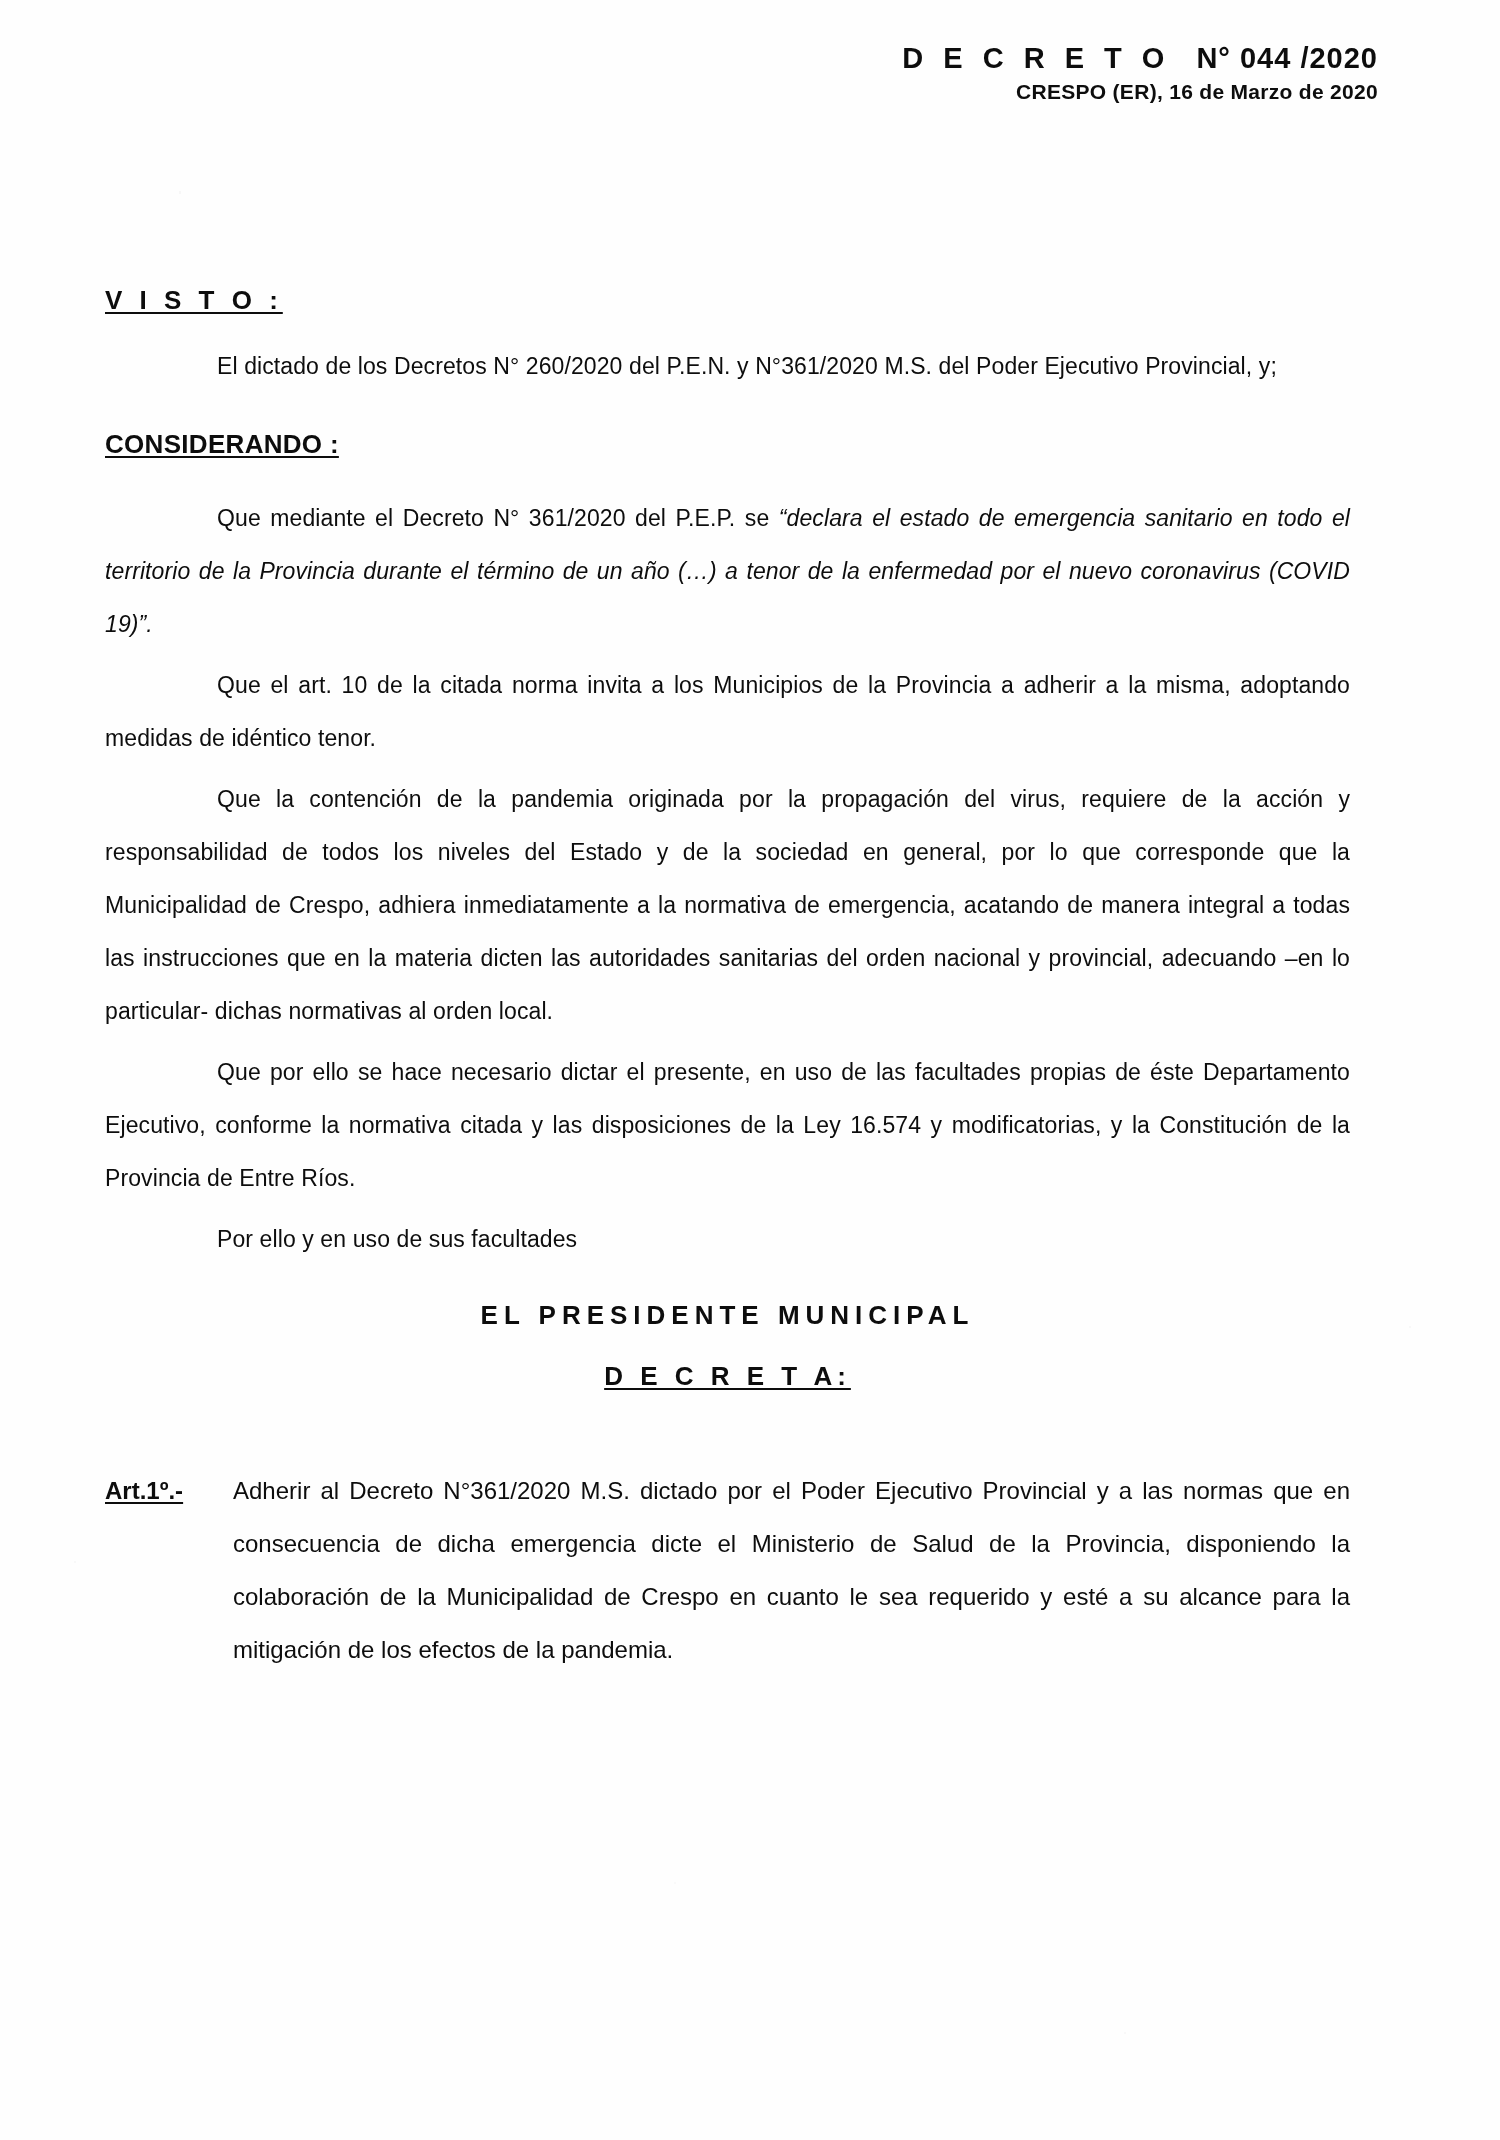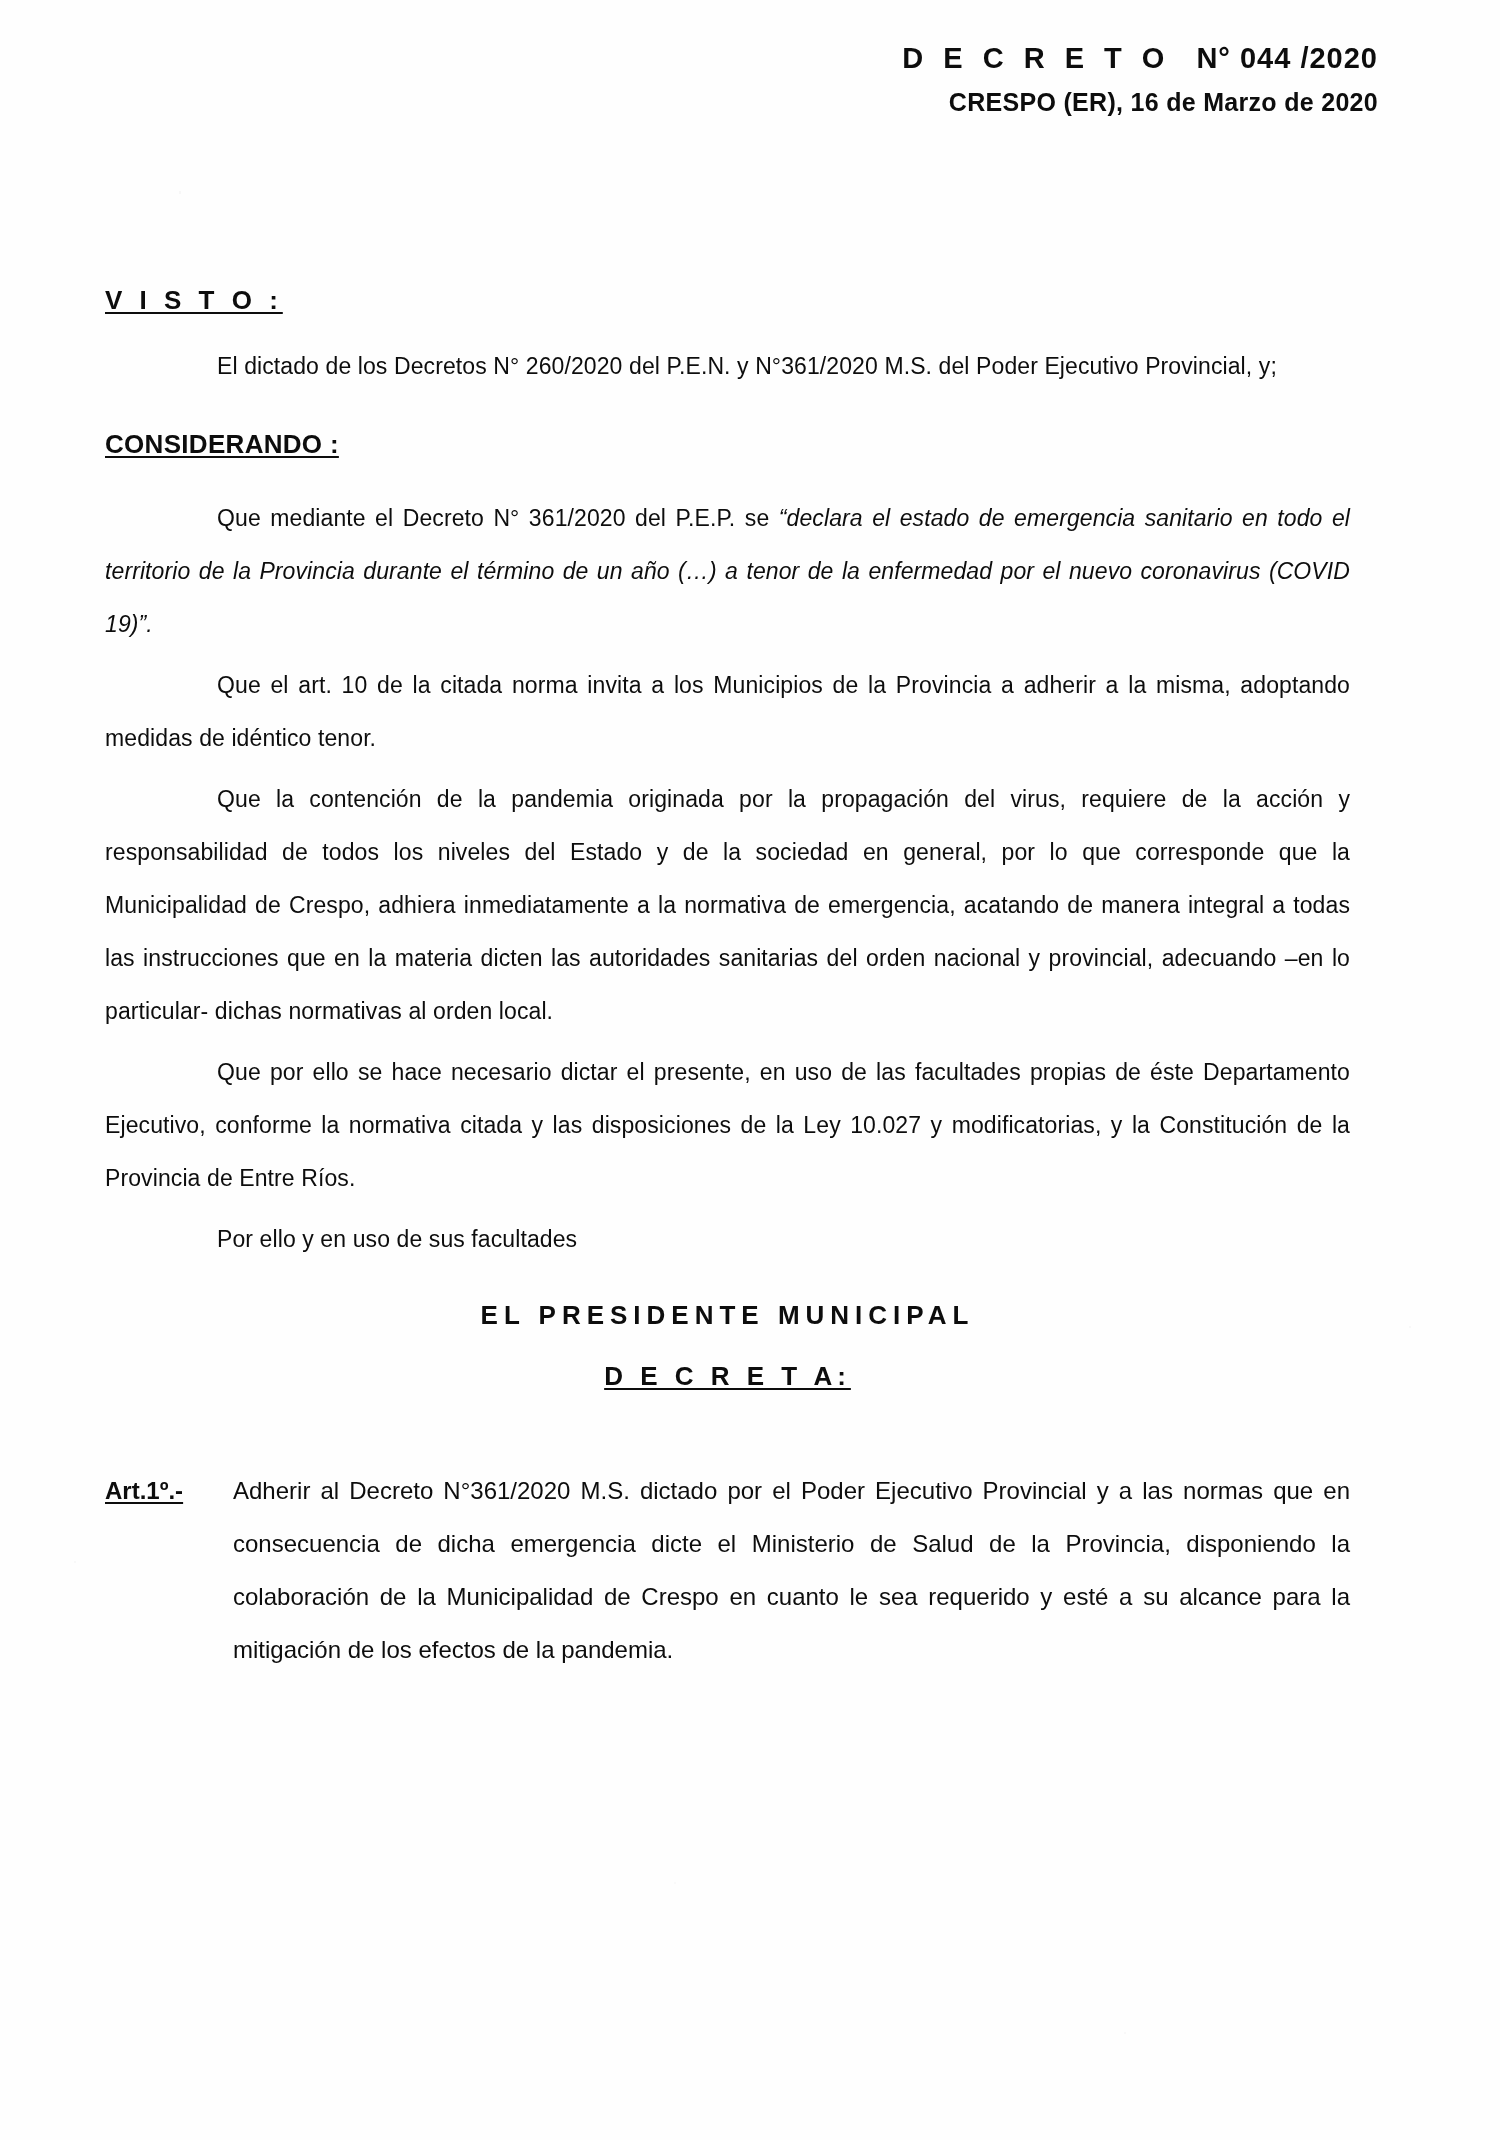--- a/index.html
+++ b/index.html
@@ -54,23 +54,23 @@
     line-height: 1.25;
   }
   .decreto-word {
     letter-spacing: 6px;
   }
   .decreto-num {
     letter-spacing: 1px;
     margin-left: 26px;
   }
   .ciudad-line {
-    font-size: 25px;
+    font-size: 21px;
     font-weight: bold;
-    margin-top: 12px;
+    margin-top: 4px;
     white-space: nowrap;
     letter-spacing: 0.3px;
   }
 
   .body-area {
     position: absolute;
     top: 285px;
     left: 105px;
     width: 1245px;
   }
@@ -171,21 +171,21 @@
     <p class="para">El dictado de los Decretos N° 260/2020 del P.E.N. y  N°361/2020 M.S. del Poder Ejecutivo Provincial, y;</p>
 
     <div class="label-considerando">CONSIDERANDO :</div>
 
     <p class="para"><span>Que mediante el Decreto N° 361/2020 del P.E.P. se </span><span class="ital">“declara el estado de emergencia sanitario en todo el territorio de la Provincia durante el término de un año (…) a tenor de la enfermedad por el nuevo coronavirus (COVID 19)”.</span></p>
 
     <p class="para">Que el art. 10 de la citada norma invita a los Municipios de la Provincia a adherir a la misma, adoptando medidas de idéntico tenor.</p>
 
     <p class="para">Que la contención de la pandemia originada por la propagación del virus, requiere de la acción y responsabilidad de todos los niveles del Estado y de la sociedad en general, por lo que corresponde que la Municipalidad de Crespo, adhiera inmediatamente a la normativa de emergencia, acatando de manera integral a todas las instrucciones que en la materia dicten las autoridades sanitarias del orden nacional y provincial, adecuando –en lo particular- dichas normativas al orden local.</p>
 
-    <p class="para">Que por ello se hace necesario dictar el presente, en uso de las facultades propias de éste Departamento Ejecutivo, conforme la normativa citada y las disposiciones de la Ley 10.027 y modificatorias, y la Constitución de la Provincia de Entre Ríos.</p>
+    <p class="para">Que por ello se hace necesario dictar el presente, en uso de las facultades propias de éste Departamento Ejecutivo, conforme la normativa citada y las disposiciones de la Ley 16.574 y modificatorias, y la Constitución de la Provincia de Entre Ríos.</p>
 
     <p class="para tight">Por ello y en uso de sus facultades</p>
 
     <div class="centered-title">EL  PRESIDENTE  MUNICIPAL</div>
 
     <div class="decreta-title"><span class="decreta-underline">D E C R E T A:</span></div>
 
     <div class="article">
       <span class="art-label">Art.1º.-</span>
       <span class="art-text">Adherir al Decreto N°361/2020 M.S. dictado por el Poder Ejecutivo Provincial y a las normas que en consecuencia de dicha emergencia dicte el Ministerio de Salud de la Provincia, disponiendo la colaboración de la Municipalidad de Crespo en cuanto le sea requerido y esté a su alcance para la mitigación de los efectos de la pandemia.</span>

